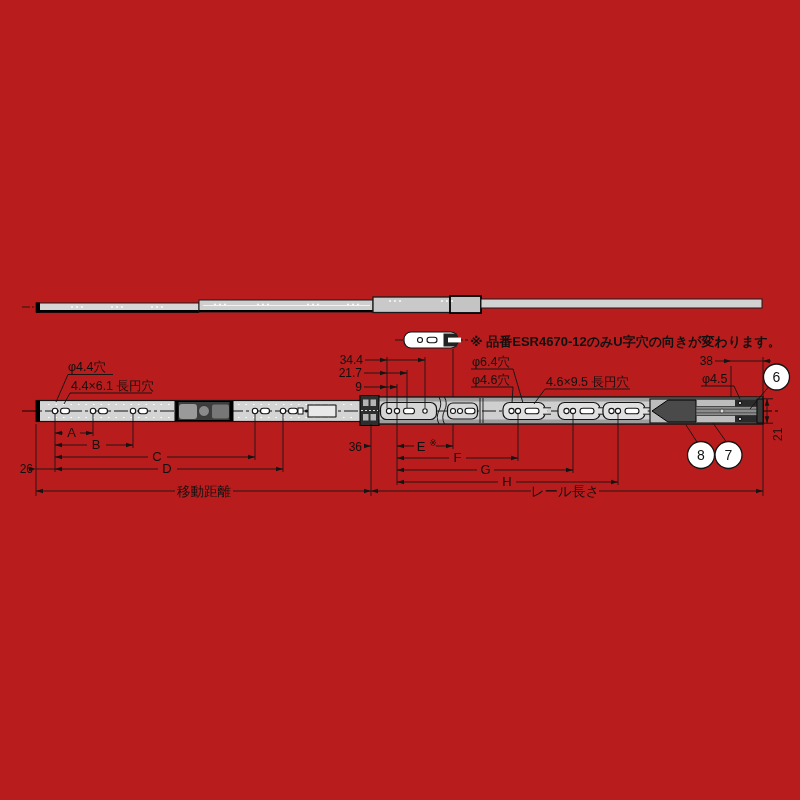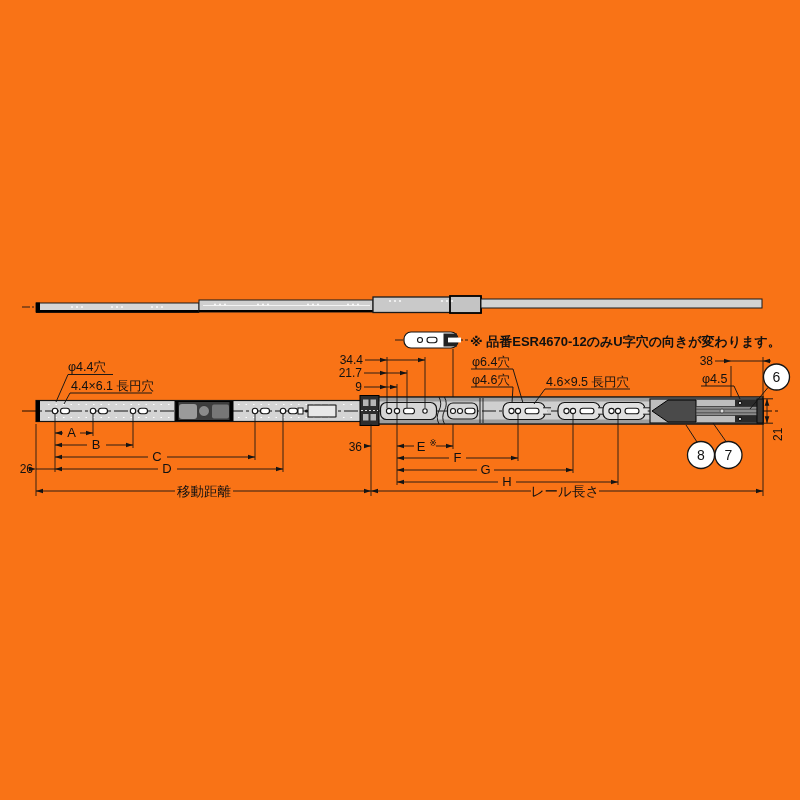--- a/index.html
+++ b/index.html
@@ -1,16 +1,16 @@
 <!DOCTYPE html>
 <html><head>
 <meta charset="utf-8">
 <style>
   html,body{margin:0;padding:0;background:#ffffff;}
-  .canvas{position:relative;width:800px;height:800px;background:#f97316;overflow:hidden;}
+  .canvas{position:relative;width:800px;height:800px;background:#b91c1c;overflow:hidden;}
   svg{position:absolute;left:0;top:0;}
   .ln{stroke:#141414;stroke-width:0.9;fill:none;}
   .ext{stroke:#141414;stroke-width:0.85;fill:none;}
   .cl{stroke:#141414;stroke-width:0.95;fill:none;}
   .arr{fill:#141414;stroke:none;}
   .hole{fill:#ffffff;stroke:#141414;stroke-width:1.1;}
   .slot{fill:#ffffff;stroke:#141414;stroke-width:1.1;}
   .cut{fill:#e0e0e0;stroke:#141414;stroke-width:1.2;}
   text{font-family:"Liberation Sans","DejaVu Sans",sans-serif;fill:#111;}
   .t12{font-size:12px;}

